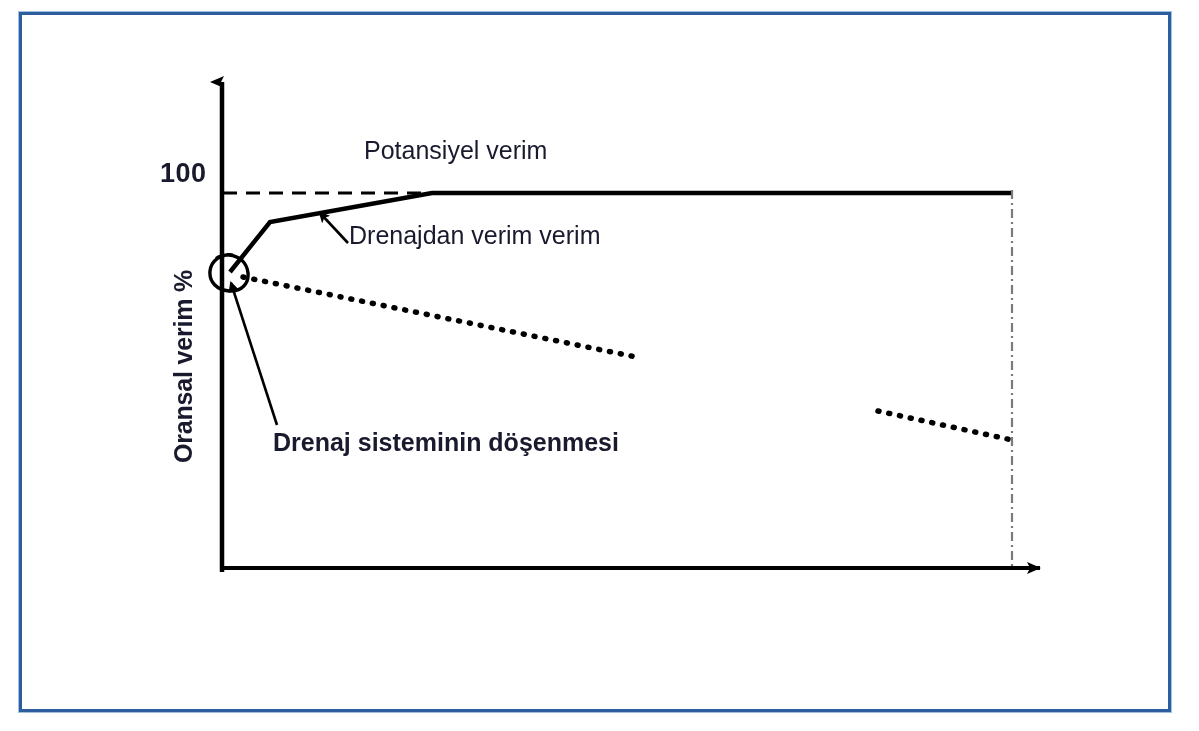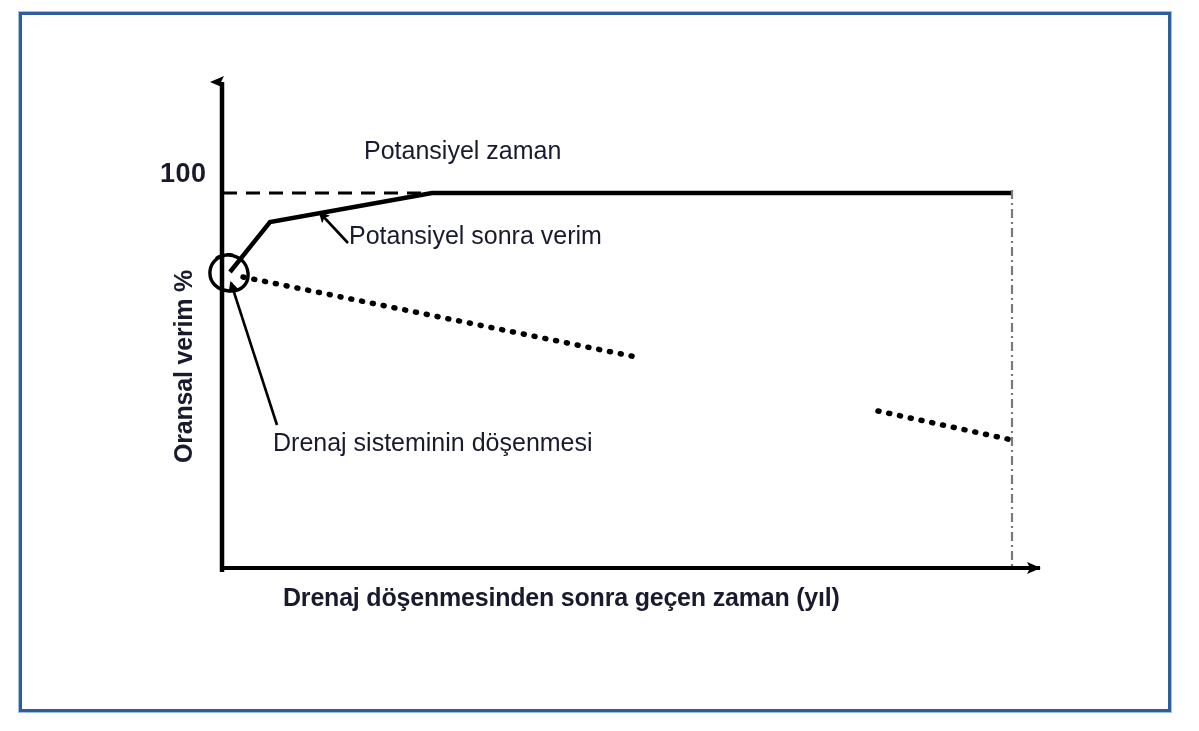--- a/index.html
+++ b/index.html
@@ -51,21 +51,21 @@
   #lbl-drenajdan {
     left: 349px;
     top: 223px;
     font-size: 25px;
     font-weight: 400;
   }
   #lbl-drenaj-sistem {
     left: 273px;
     top: 430px;
     font-size: 25px;
-    font-weight: 400;
+    font-weight: 700;
   }
   #lbl-drenajsiz {
     left: 683px;
     top: 369px;
     font-size: 26px;
     font-weight: 700;
   }
   #lbl-100 {
     left: 160px;
     top: 160px;
@@ -133,24 +133,23 @@
              C 224 254.5 220 256 217 258" fill="none" stroke="#000000" stroke-width="3.4" stroke-linecap="round"></path>
 
     <line x1="348" y1="243" x2="320" y2="213" stroke="#000000" stroke-width="2.6" marker-end="url(#tinyArrow)"></line>
 
     <line x1="277" y1="425" x2="231" y2="283" stroke="#000000" stroke-width="2.6" marker-end="url(#tinyArrow)"></line>
 
   </svg>
 
   <div class="lbl" id="lbl-100">100</div>
 
-  <div class="lbl" id="lbl-potansiyel">Potansiyel zaman</div>
+  <div class="lbl" id="lbl-potansiyel">Potansiyel verim</div>
 
-  <div class="lbl" id="lbl-drenajdan">Potansiyel sonra verim</div>
+  <div class="lbl" id="lbl-drenajdan">Drenajdan verim verim</div>
 
   <div class="lbl" id="lbl-drenaj-sistem">Drenaj sisteminin döşenmesi</div>
 
 
   <div class="lbl" id="lbl-yaxis">Oransal verim %</div>
 
-  <div class="lbl" id="lbl-xaxis">Drenaj döşenmesinden sonra geçen zaman (yıl)</div>
 
 </div>
 
 </body></html>

